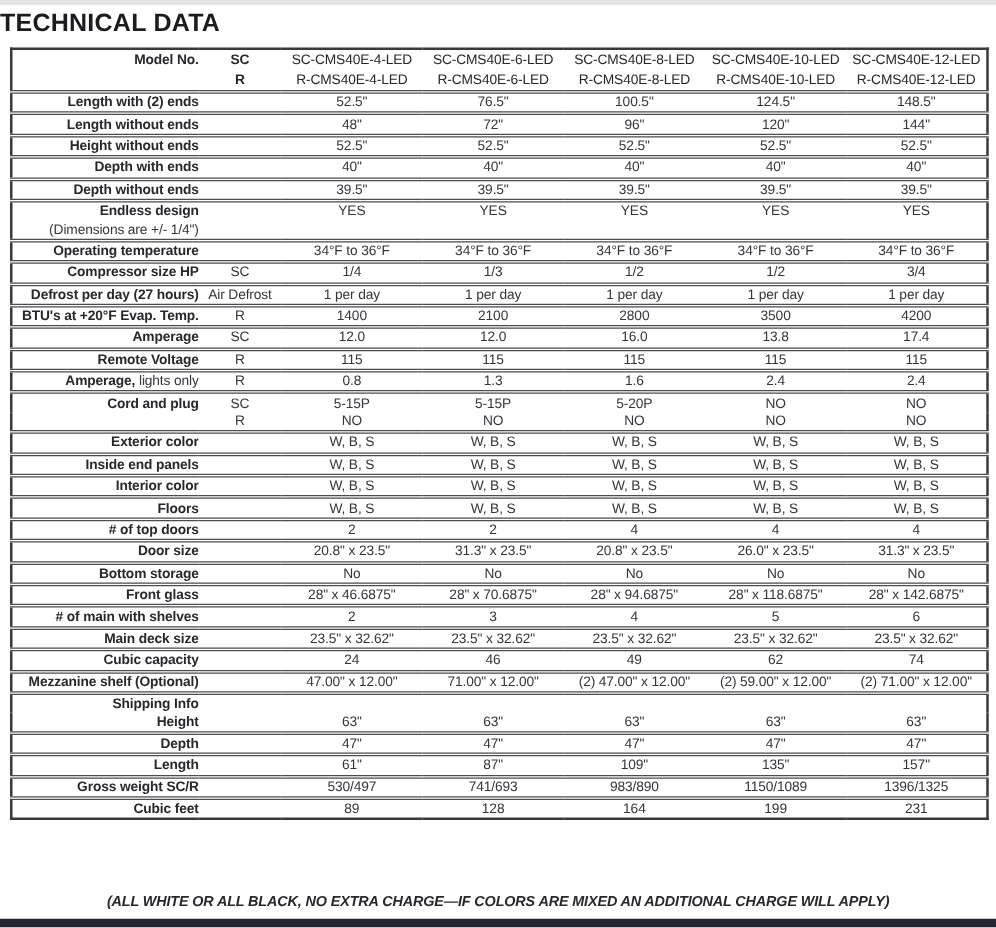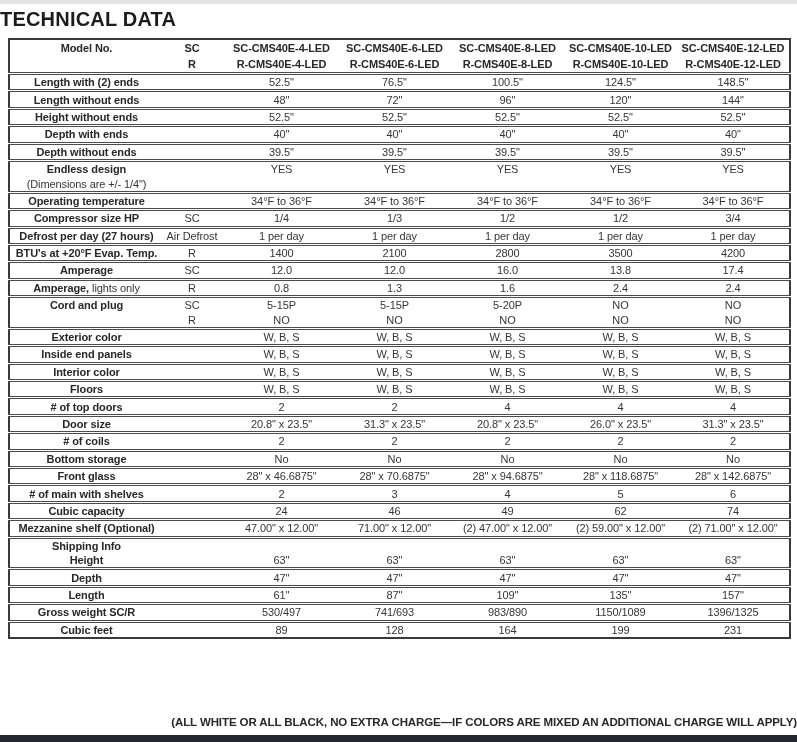--- a/index.html
+++ b/index.html
@@ -38,36 +38,37 @@
     margin: 0;
     text-align: center;
     vertical-align: middle;
     color: #35353c;
     letter-spacing: -0.1px;
     white-space: nowrap;
     overflow: hidden;
   }
   table.spec thead td { height: 16px; }
   table.spec td.lbl {
-    text-align: center;
+    text-align: right;
     padding-left: 4px;
     font-weight: bold;
     color: #27272c;
   }
   table.spec td.lbl .light { font-weight: normal; color: #35353c; }
-  table.spec thead td.model { font-weight: bold; color: #27272c; }
+  table.spec thead td.model { font-weight: normal; color: #27272c; }
   table.spec thead td.sub { font-weight: bold; color: #27272c; }
   table.spec tbody tr.sep td { border-top: 3px double #4b4b51; }
   .footer-note {
     position: absolute; top: 716px; left: 0;
     width: 100%;
-    text-align: right;
+    text-align: center;
     font-size: 11.5px; font-weight: bold;
     color: #27272c;
     letter-spacing: -0.1px;
+    font-style: italic;
   }
   .bottom-bar {
     position: absolute; top: 735px; left: 0;
     width: 797px; height: 7px;
     background: #24252e;
   }
 </style>
 </head>
 <body>
 
@@ -208,20 +209,29 @@
       <tr class="sep">
         <td class="lbl">Amperage</td>
         <td>SC</td>
         <td>12.0</td>
         <td>12.0</td>
         <td>16.0</td>
         <td>13.8</td>
         <td>17.4</td>
       </tr>
       <tr class="sep">
+        <td class="lbl">Remote Voltage</td>
+        <td>R</td>
+        <td>115</td>
+        <td>115</td>
+        <td>115</td>
+        <td>115</td>
+        <td>115</td>
+      </tr>
+      <tr class="sep">
         <td class="lbl">Amperage,<span class="light"> lights only</span></td>
         <td>R</td>
         <td>0.8</td>
         <td>1.3</td>
         <td>1.6</td>
         <td>2.4</td>
         <td>2.4</td>
       </tr>
       <tr class="sep">
         <td class="lbl">Cord and plug</td>
@@ -289,29 +299,20 @@
       <tr class="sep">
         <td class="lbl">Door size</td>
         <td></td>
         <td>20.8" x 23.5"</td>
         <td>31.3" x 23.5"</td>
         <td>20.8" x 23.5"</td>
         <td>26.0" x 23.5"</td>
         <td>31.3" x 23.5"</td>
       </tr>
       <tr class="sep">
-        <td class="lbl"># of coils</td>
-        <td></td>
-        <td>2</td>
-        <td>2</td>
-        <td>2</td>
-        <td>2</td>
-        <td>2</td>
-      </tr>
-      <tr class="sep">
         <td class="lbl">Bottom storage</td>
         <td></td>
         <td>No</td>
         <td>No</td>
         <td>No</td>
         <td>No</td>
         <td>No</td>
       </tr>
       <tr class="sep">
         <td class="lbl">Front glass</td>
@@ -325,20 +326,29 @@
       <tr class="sep">
         <td class="lbl"># of main with shelves</td>
         <td></td>
         <td>2</td>
         <td>3</td>
         <td>4</td>
         <td>5</td>
         <td>6</td>
       </tr>
       <tr class="sep">
+        <td class="lbl">Main deck size</td>
+        <td></td>
+        <td>23.5" x 32.62"</td>
+        <td>23.5" x 32.62"</td>
+        <td>23.5" x 32.62"</td>
+        <td>23.5" x 32.62"</td>
+        <td>23.5" x 32.62"</td>
+      </tr>
+      <tr class="sep">
         <td class="lbl">Cubic capacity</td>
         <td></td>
         <td>24</td>
         <td>46</td>
         <td>49</td>
         <td>62</td>
         <td>74</td>
       </tr>
       <tr class="sep">
         <td class="lbl">Mezzanine shelf (Optional)</td>

